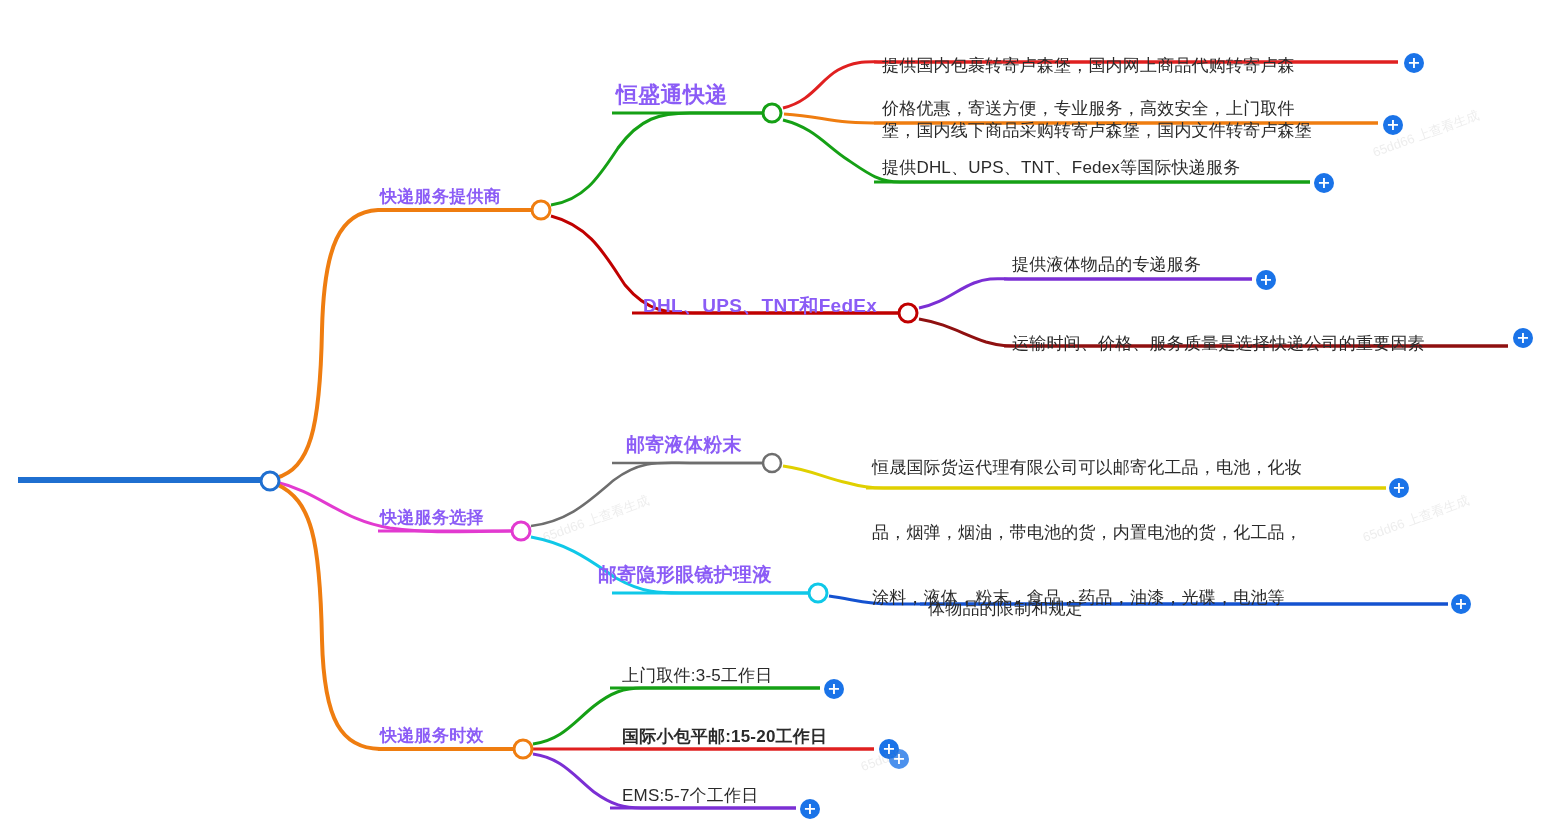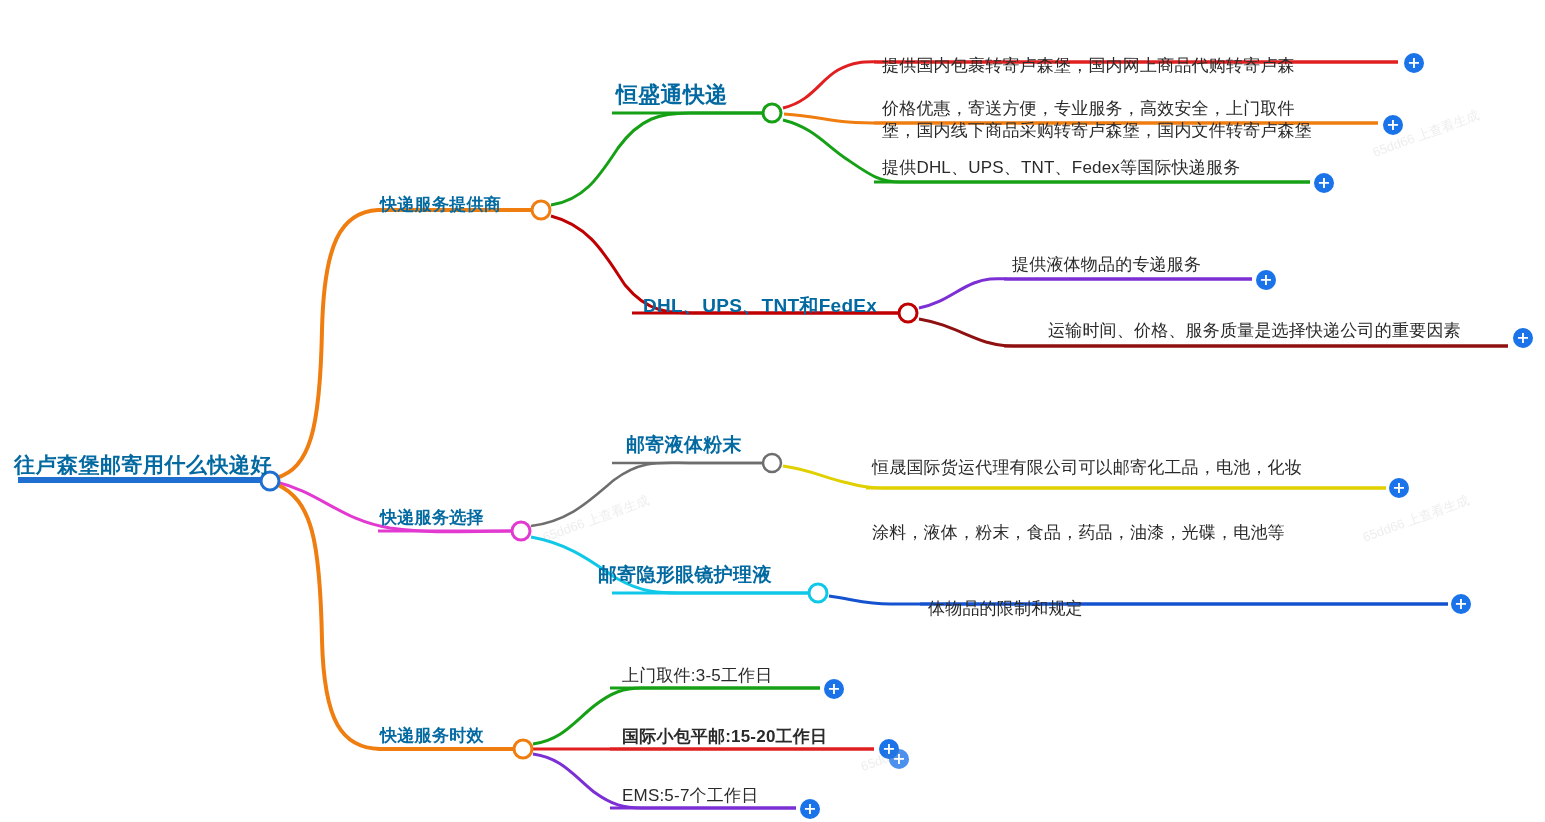--- a/index.html
+++ b/index.html
@@ -23,21 +23,21 @@
   svg#wires {
     position: absolute;
     left: 0; top: 0;
     width: 1545px;
     height: 822px;
     pointer-events: none;
   }
   .node {
     position: absolute;
     white-space: pre;
-    color: #0369a1;
+    color: #8b5cf6;
     line-height: 1.28;
     box-sizing: border-box;
   }
   
   .root-node {
     font-size: 21px;
     font-weight: bold;
     letter-spacing: 0.5px;
   }
   
@@ -153,23 +153,22 @@
     <circle cx="270" cy="481" r="9" fill="#ffffff" stroke="#1f6fd0" stroke-width="3"></circle>
     <circle cx="541" cy="210" r="9" fill="#ffffff" stroke="#ef7d10" stroke-width="3"></circle>
     <circle cx="521" cy="531" r="9" fill="#ffffff" stroke="#e23ad0" stroke-width="3"></circle>
     <circle cx="523" cy="749" r="9" fill="#ffffff" stroke="#ef7d10" stroke-width="3"></circle>
     <circle cx="772" cy="113" r="9" fill="#ffffff" stroke="#15a015" stroke-width="3"></circle>
     <circle cx="908" cy="313" r="9" fill="#ffffff" stroke="#c00000" stroke-width="3"></circle>
     <circle cx="772" cy="463" r="9" fill="#ffffff" stroke="#6e6e6e" stroke-width="2.5"></circle>
     <circle cx="818" cy="593" r="9" fill="#ffffff" stroke="#0fc8e8" stroke-width="3"></circle>
   </svg>
 
-  <div class="node root-node" style="left:14px; top:452px;">往卢森堡邮寄用什么快递好</div>
-
-  <div class="node lvl1" style="left:380px; top:186px;margin-top:8px;">快递服务提供商</div>
+
+  <div class="node lvl1" style="left:380px; top:186px;">快递服务提供商</div>
 
   <div class="node lvl1" style="left:380px; top:507px;">快递服务选择</div>
 
   <div class="node lvl1" style="left:380px; top:725px;">快递服务时效</div>
 
   <div class="node lvl2 big" style="left:616px; top:81px;">恒盛通快递</div>
 
   <div class="node lvl2" style="left:643px; top:282px;margin-top:12px;">DHL、UPS、TNT和FedEx</div>
 
   <div class="node lvl2" style="left:626px; top:433px;">邮寄液体粉末</div>
@@ -186,24 +185,25 @@
 
   <div class="node leaf" style="left:882px; top:11px;">
     <div>提供国内包裹转寄卢森堡，国内网上商品代购转寄卢森</div>
     <div>堡，国内线下商品采购转寄卢森堡，国内文件转寄卢森堡</div>
   </div>
 
   <div class="node leaf" style="left:882px; top:157px;">提供DHL、UPS、TNT、Fedex等国际快递服务</div>
 
   <div class="node leaf" style="left:1012px; top:254px;">提供液体物品的专递服务</div>
 
-  <div class="node leaf" style="left:1012px; top:320px;margin-left:36px;">运输时间、价格、服务质量是选择快递公司的重要因素</div>
+  <div class="node leaf" style="left:1012px; top:333px;">运输时间、价格、服务质量是选择快递公司的重要因素</div>
 
   <div class="node leaf" style="left:872px; top:413px;">
     <div>恒晟国际货运代理有限公司可以邮寄化工品，电池，化妆</div>
+    <div>品，烟弹，烟油，带电池的货，内置电池的货，化工品，</div>
     <div>涂料，液体，粉末，食品，药品，油漆，光碟，电池等</div>
   </div>
 
   <div class="node leaf" style="left:928px; top:554px;">
     <div>体物品的限制和规定</div>
   </div>
 
   <div class="plus-btn" style="left:1404px; top:53px;">+</div>
   <div class="plus-btn" style="left:1383px; top:115px;">+</div>
   <div class="plus-btn" style="left:1314px; top:173px;">+</div>

